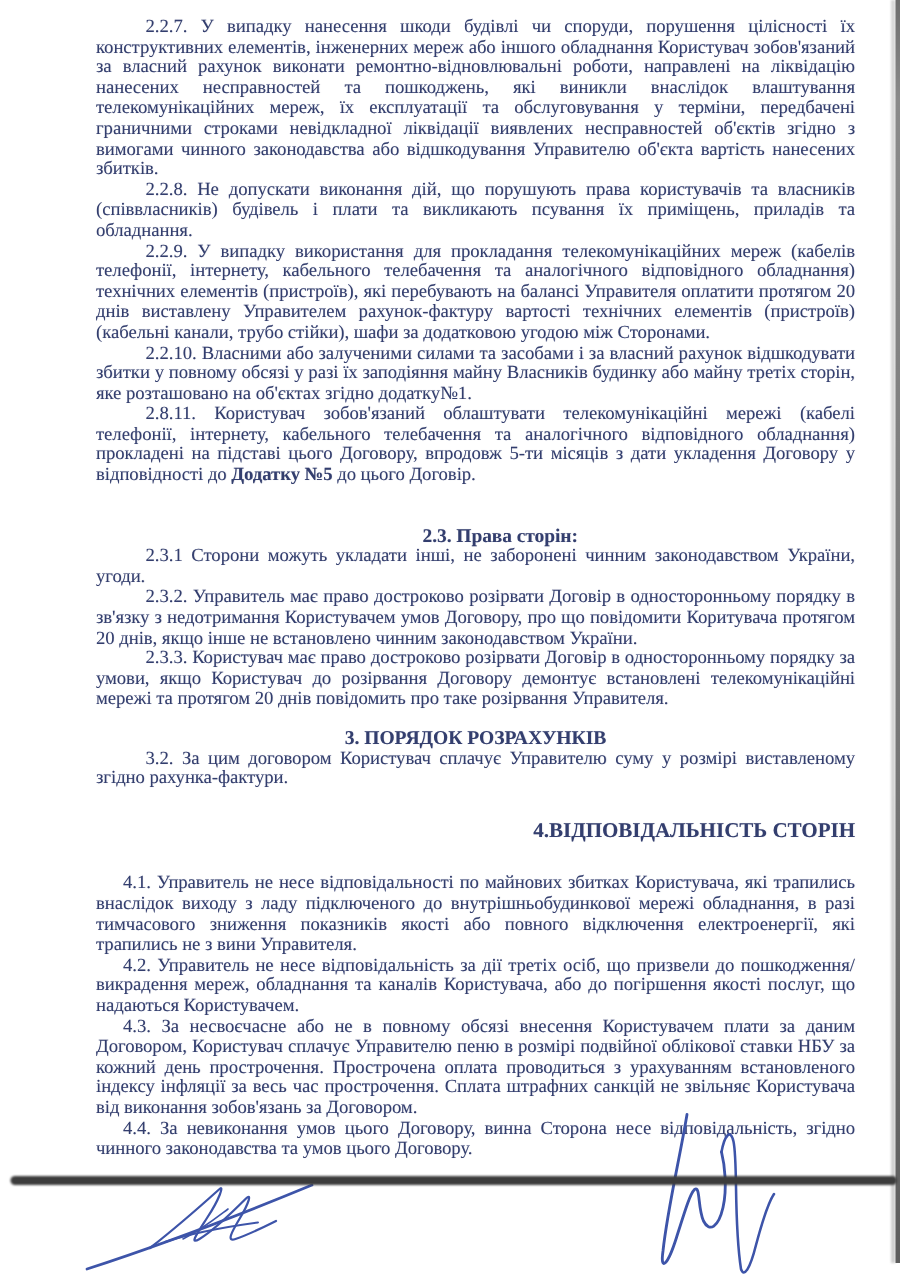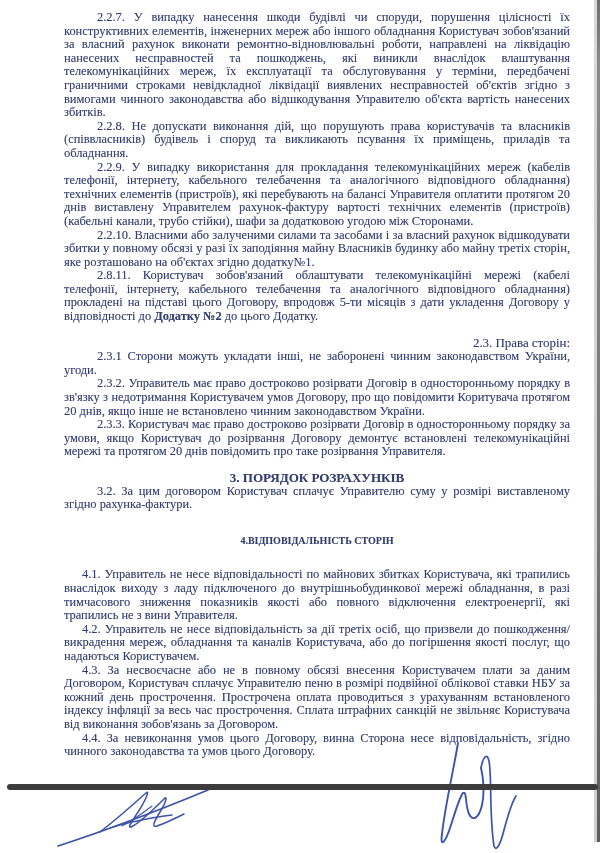--- a/index.html
+++ b/index.html
@@ -26,43 +26,43 @@
   }
   .content{
     position:absolute;top:11px;left:64px;width:506px;
     text-align:justify;
     font-size:12.4px;line-height:13.6px;
     text-shadow:0.2px 0.2px 0.5px rgba(51,62,110,0.35);
   }
   p.clause{margin:0;text-indent:33px;}
   p.clause-s4{margin:0;text-indent:18px;}
   .sub-heading{
-    font-weight:normal;margin:13px 0 0 0;text-indent:33px;text-align:right;
+    font-weight:bold;margin:27px 0 0 0;text-indent:33px;text-align:center;
     font-size:12.9px;
   }
   .center-heading{
     font-weight:bold;text-align:center;text-indent:0;
   }
   .heading-3{margin:12px 0 0 0;font-size:13px;}
-  .heading-4{margin:22px 0 21px 0;font-size:10px;}
+  .heading-4{margin:22px 0 21px 0;font-size:14px;text-align:right;}
   .sig{position:absolute;}
   .sig svg{display:block;}
 </style>
 </head>
 <body>
 
 <div class="page">
 
   <div class="content">
 
     <p class="clause">2.2.7. У випадку нанесення шкоди будівлі чи споруди, порушення цілісності їх конструктивних елементів, інженерних мереж або іншого обладнання Користувач зобов'язаний за власний рахунок виконати ремонтно-відновлювальні роботи, направлені на ліквідацію нанесених несправностей та пошкоджень, які виникли внаслідок влаштування телекомунікаційних мереж, їх експлуатації та обслуговування у терміни, передбачені граничними строками невідкладної ліквідації виявлених несправностей об'єктів згідно з вимогами чинного законодавства або відшкодування Управителю об'єкта вартість нанесених збитків.</p>
-    <p class="clause">2.2.8. Не допускати виконання дій, що порушують права користувачів та власників (співвласників) будівель і споруд та викликають псування їх приміщень, приладів та обладнання.</p>
+    <p class="clause">2.2.8. Не допускати виконання дій, що порушують права користувачів та власників (співвласників) будівель і плати та викликають псування їх приміщень, приладів та обладнання.</p>
     <p class="clause">2.2.9. У випадку використання для прокладання телекомунікаційних мереж (кабелів телефонії, інтернету, кабельного телебачення та аналогічного відповідного обладнання) технічних елементів (пристроїв), які перебувають на балансі Управителя оплатити протягом 20  днів виставлену Управителем рахунок-фактуру вартості  технічних елементів (пристроїв) (кабельні канали, трубо стійки), шафи за додатковою угодою між Сторонами.</p>
     <p class="clause">2.2.10. Власними або залученими силами та засобами і за власний рахунок відшкодувати збитки у повному обсязі у разі їх заподіяння майну Власників будинку або майну третіх сторін, яке розташовано на об'єктах згідно додатку№1.</p>
-    <p class="clause"><span>2.8.11. Користувач зобов'язаний облаштувати телекомунікаційні мережі (кабелі телефонії, інтернету, кабельного телебачення та аналогічного відповідного обладнання) прокладені на підставі цього Договору, впродовж 5-ти місяців  з дати укладення Договору у відповідності до </span><b>Додатку №2</b><span> до цього Додатку.</span></p>
+    <p class="clause"><span>2.8.11. Користувач зобов'язаний облаштувати телекомунікаційні мережі (кабелі телефонії, інтернету, кабельного телебачення та аналогічного відповідного обладнання) прокладені на підставі цього Договору, впродовж 5-ти місяців  з дати укладення Договору у відповідності до </span><b>Додатку №5</b><span> до цього Договір.</span></p>
 
     <p class="sub-heading">2.3. Права сторін:</p>
     <p class="clause">2.3.1 Сторони можуть укладати інші, не заборонені чинним законодавством України, угоди.</p>
     <p class="clause">2.3.2. Управитель має право достроково розірвати Договір в односторонньому порядку в зв'язку з недотримання Користувачем умов Договору, про що повідомити Коритувача протягом 20 днів, якщо інше не встановлено чинним законодавством України.</p>
     <p class="clause">2.3.3. Користувач має право достроково розірвати Договір в односторонньому порядку за умови, якщо Користувач до розірвання Договору демонтує встановлені телекомунікаційні мережі та протягом 20 днів повідомить про таке розірвання Управителя.</p>
 
     <p class="center-heading heading-3">3. ПОРЯДОК РОЗРАХУНКІВ</p>
     <p class="clause">3.2. За цим договором Користувач сплачує Управителю суму у розмірі виставленому згідно  рахунка-фактури.</p>
 
     <p class="center-heading heading-4">4.ВІДПОВІДАЛЬНІСТЬ СТОРІН</p>

